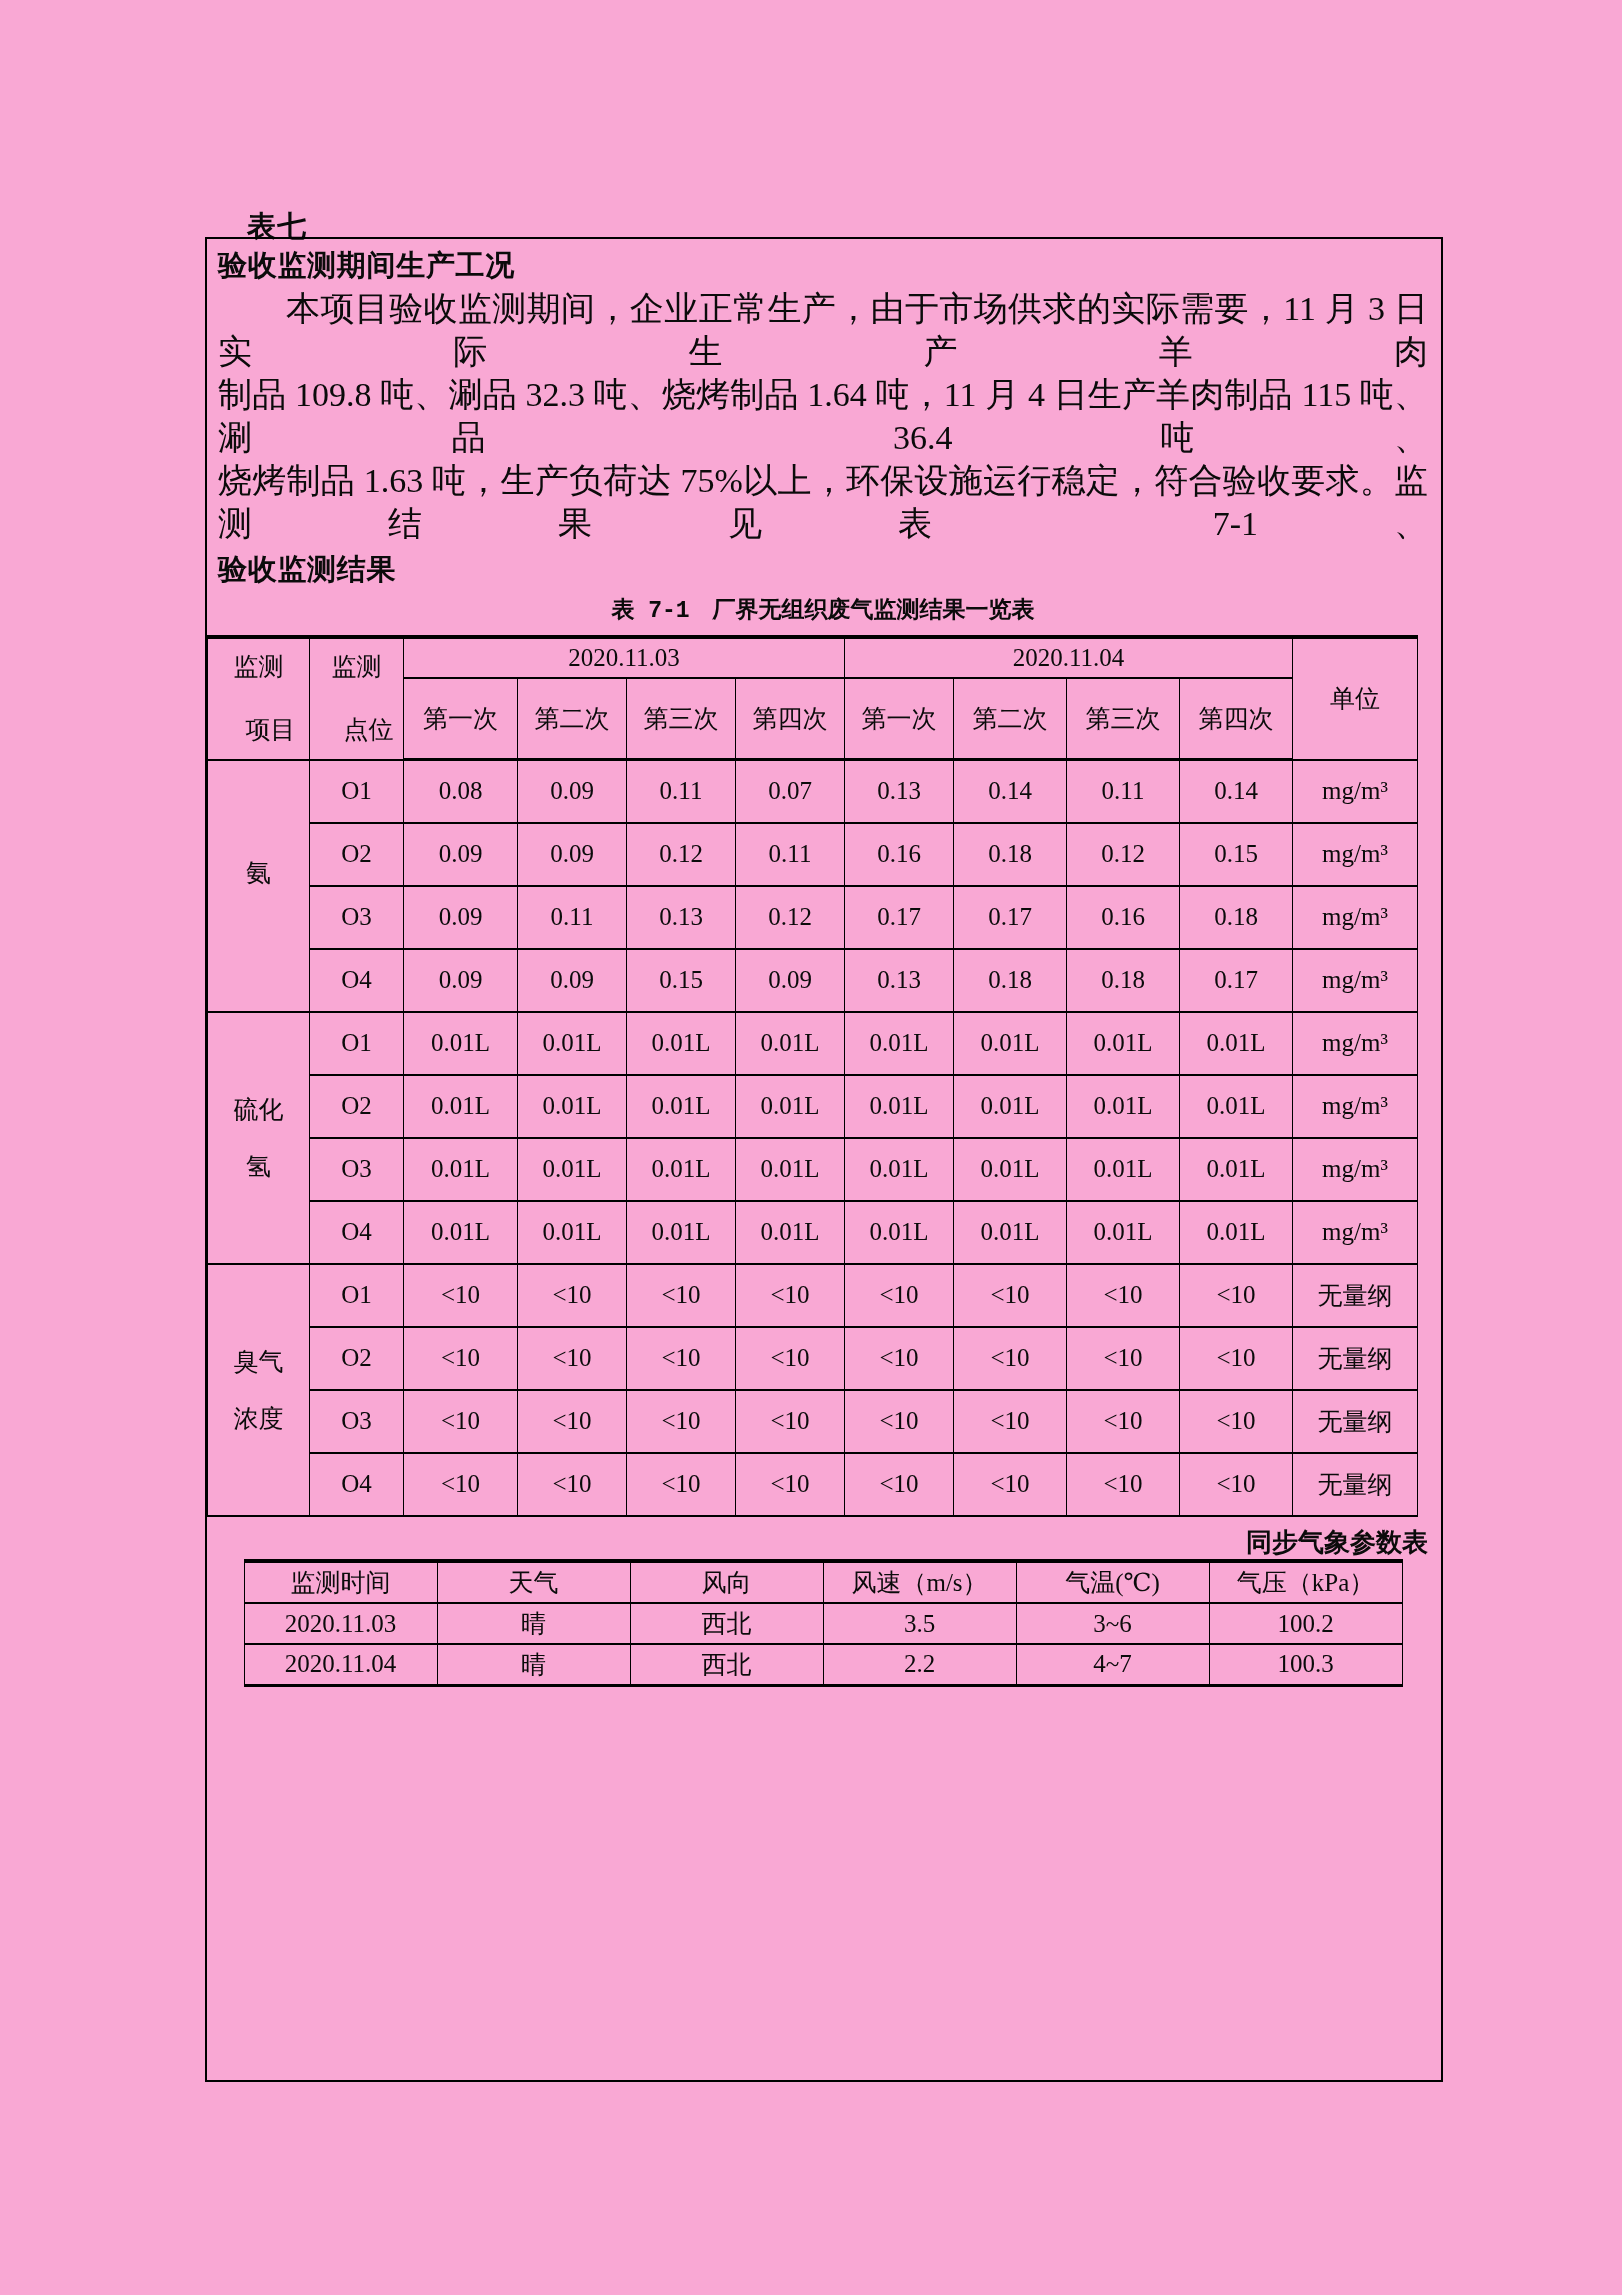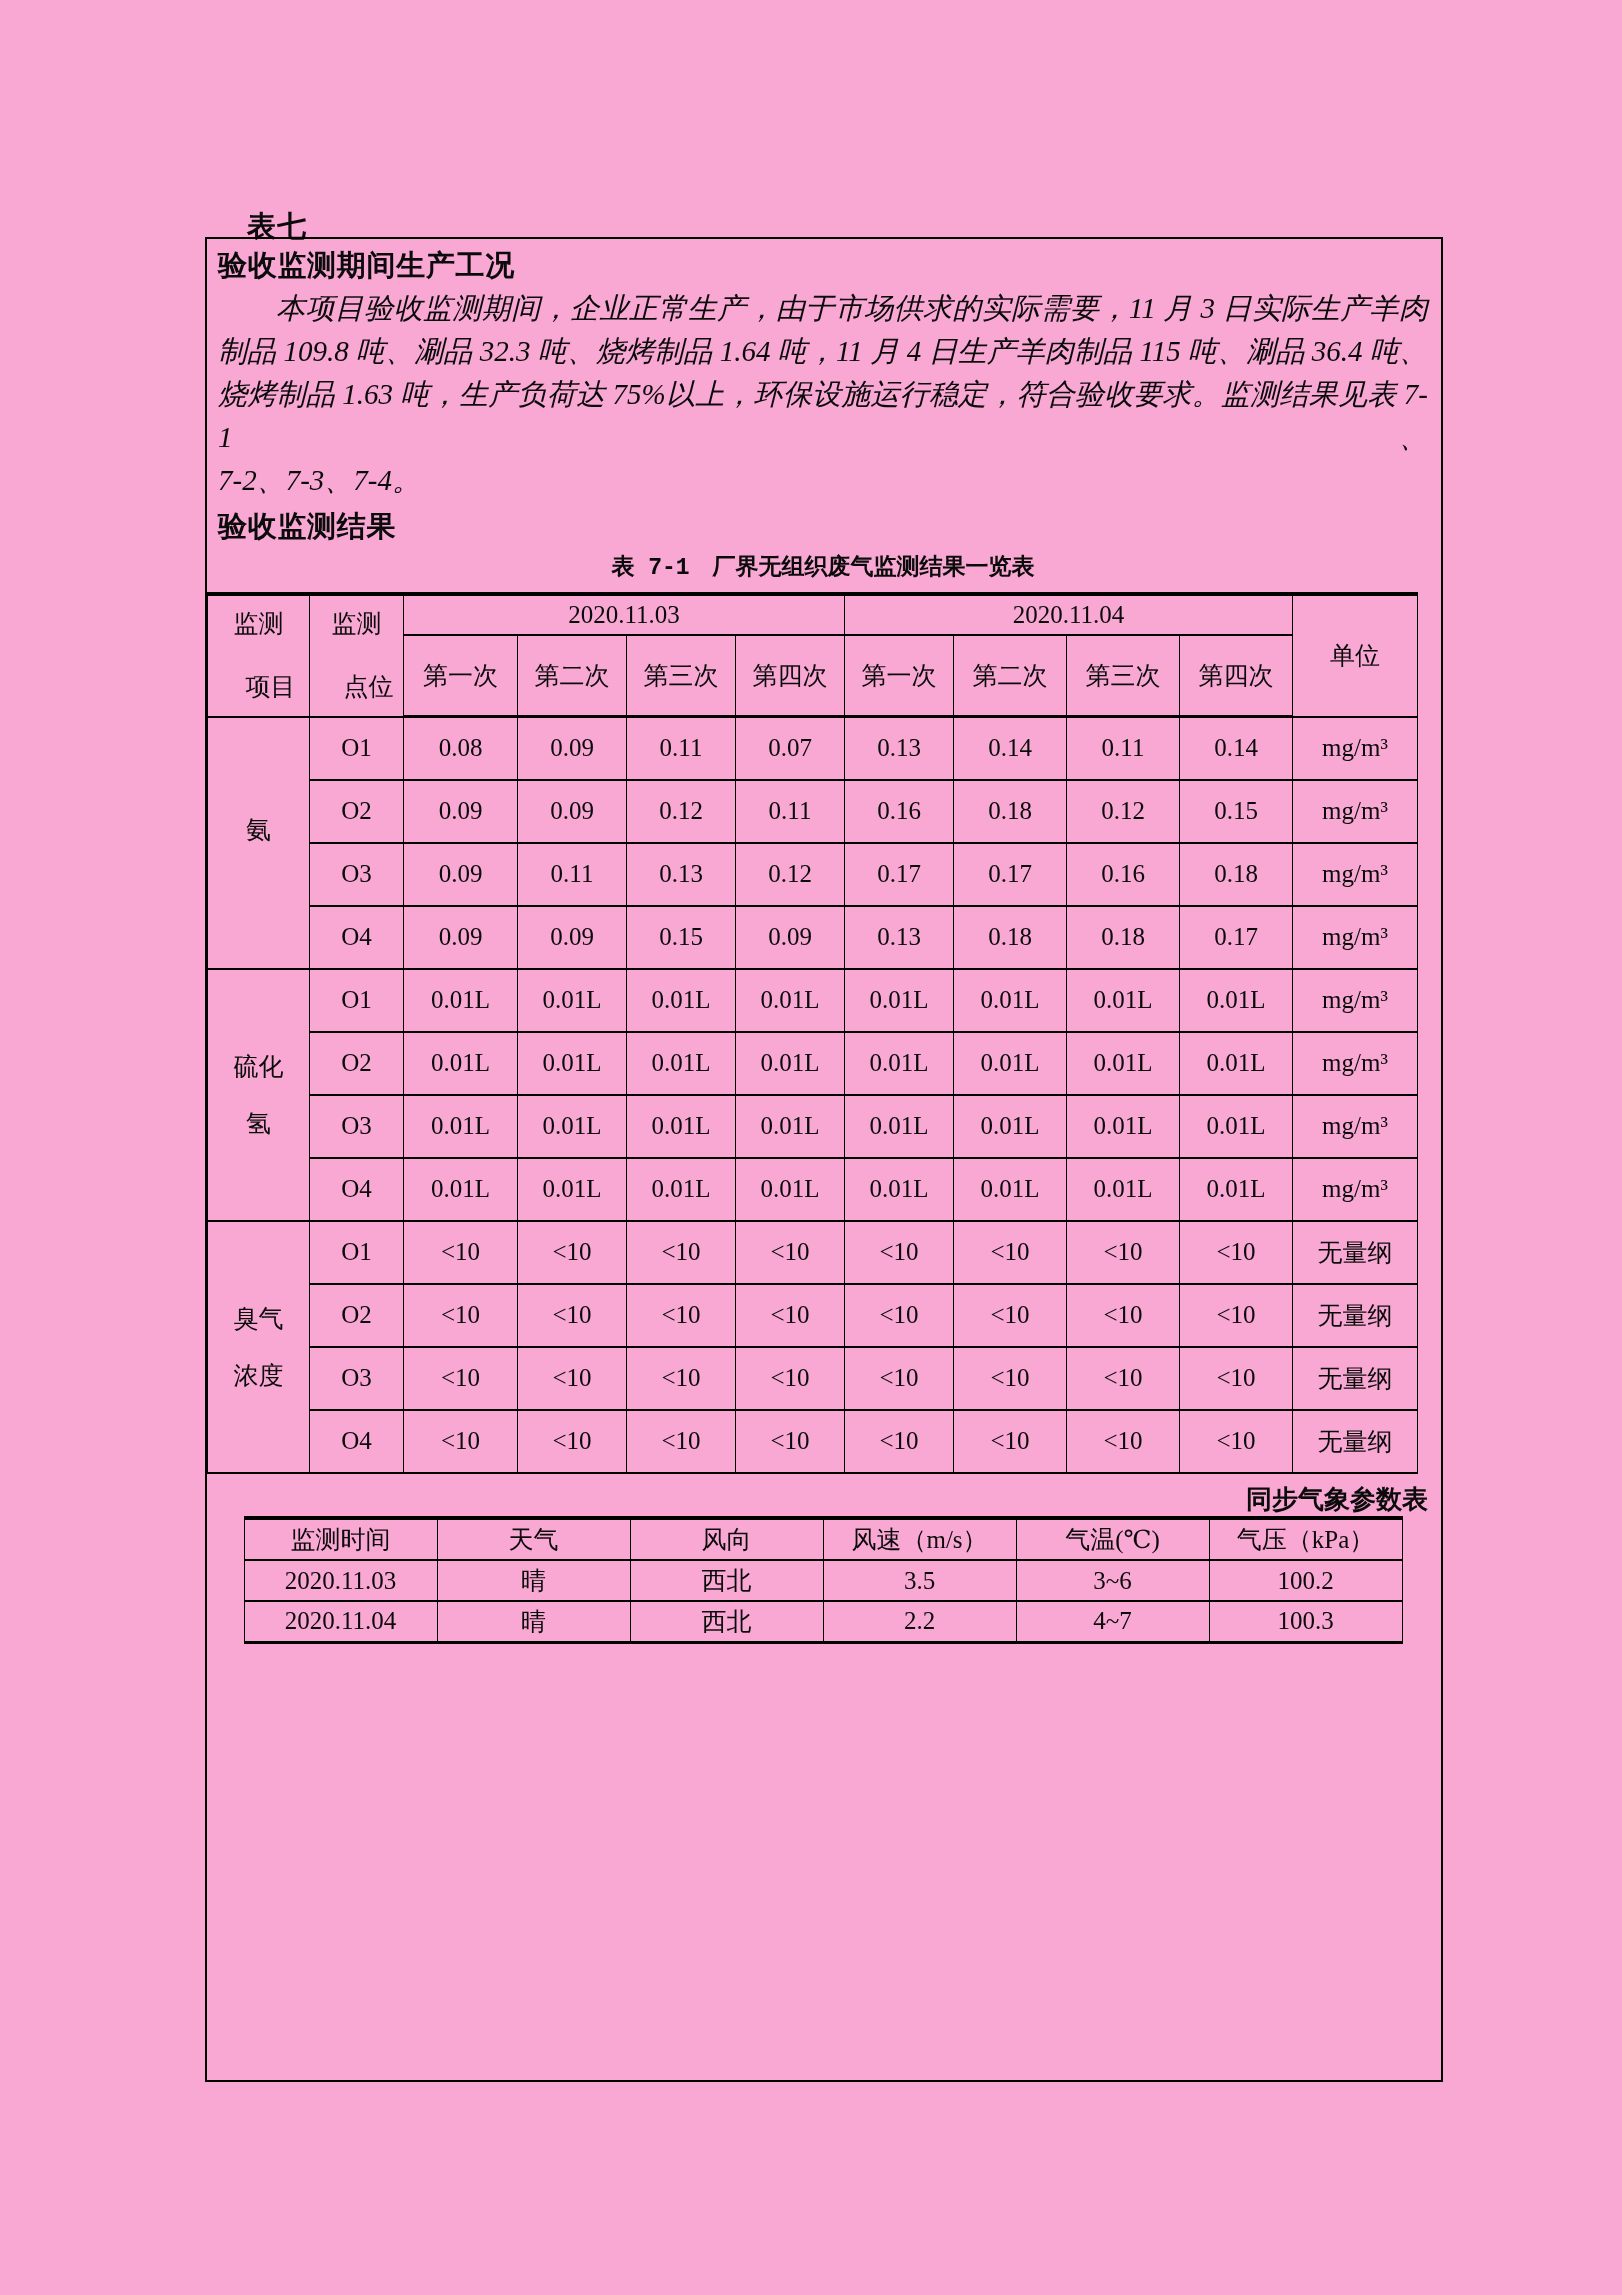--- a/index.html
+++ b/index.html
@@ -21,24 +21,23 @@
     border:2px solid #000; border-bottom-width:2.6px;
     padding:9.2px 13px 0 11px;
   }
   .sec-heading {
     font-family:"Liberation Sans","DejaVu Sans",sans-serif;
     font-weight:bold; font-size:29px; line-height:35px;
     letter-spacing:0.7px;
   }
   .para { margin-top:3.9px; }
   .para-line {
-    font-size:29px; line-height:43px;
+    font-size:34px; line-height:43px;
     text-align:justify; text-align-last:justify;
     white-space:normal;
-    font-style:italic;
   }
   .para-line.first { text-indent:2em; }
   .para-line.last  { text-align-last:left; }
   .sec-heading.results { margin-top:6.5px; }
   .t1-title {
     margin-top:9.2px; margin-bottom:7.9px;
     text-align:center;
     font-family:Liberation Mono, monospace;
     font-weight:bold; font-size:23px; line-height:31px;
   }
@@ -96,21 +95,20 @@
   <div class="sheet-label">表七</div>
 
   <div class="doc-box">
 
     <div class="sec-heading">验收监测期间生产工况</div>
 
     <div class="para">
       <div class="para-line first">本项目验收监测期间，企业正常生产，由于市场供求的实际需要，11 月 3 日实际生产羊肉</div>
       <div class="para-line">制品 109.8 吨、涮品 32.3 吨、烧烤制品 1.64 吨，11 月 4 日生产羊肉制品 115 吨、涮品 36.4 吨、</div>
       <div class="para-line">烧烤制品 1.63 吨，生产负荷达 75%以上，环保设施运行稳定，符合验收要求。监测结果见表 7-1、</div>
-      <div class="para-line last">7-2、7-3、7-4。</div>
     </div>
 
     <div class="sec-heading results">验收监测结果</div>
 
     <div class="t1-title">表 7-1　厂界无组织废气监测结果一览表</div>
 
     <table class="main-table">
       <colgroup>
         <col style="width:102px">
           <col style="width:94px">

